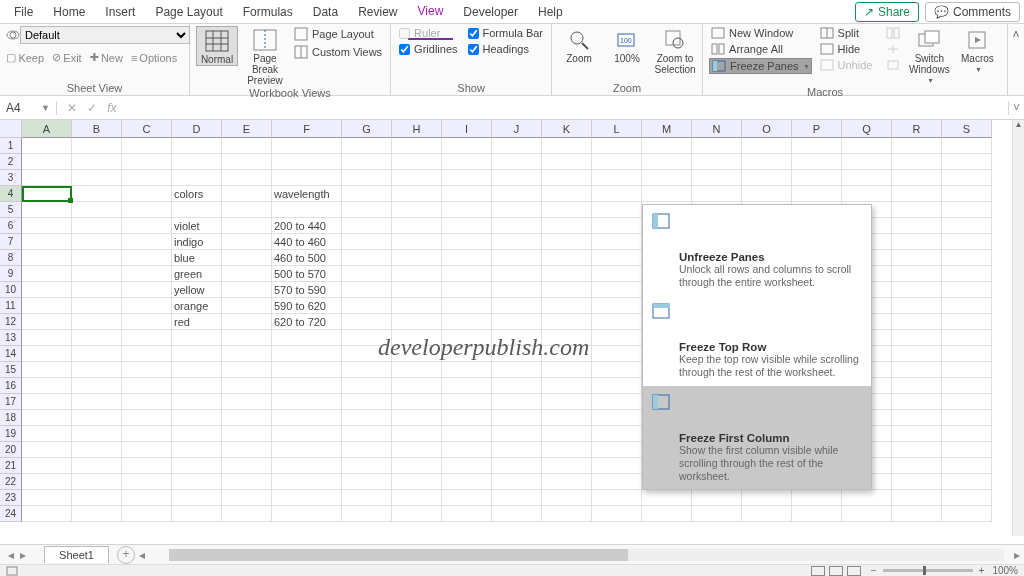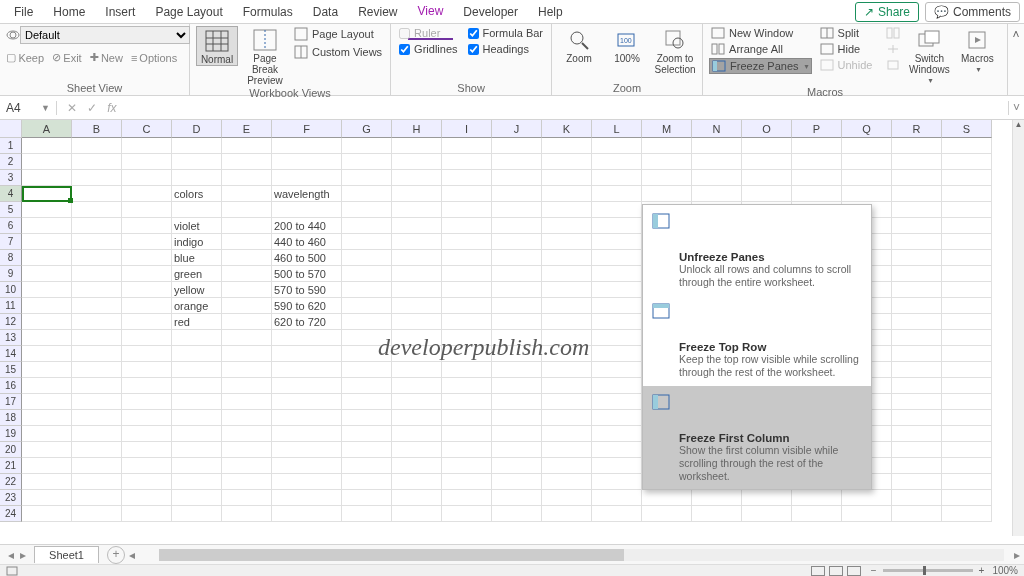--- a/index.html
+++ b/index.html
@@ -67,21 +67,21 @@
 .freeze-menu { position: absolute; left: 642px; top: 84px; width: 230px; background: #fff; border: 1px solid #bcbcbc; box-shadow: 2px 3px 6px rgba(0,0,0,0.25); z-index: 50; }
 .fm-item { display: flex; gap: 8px; padding: 6px 8px; }
 .fm-item.hl { background: #c8c8c8; }
 .fm-icon { width: 20px; height: 20px; flex-shrink: 0; display: flex; align-items: center; justify-content: center; }
 .fm-title { font-weight: 600; font-size: 11.5px; color: #333; margin-top: 40px; }
 .fm-desc { font-size: 10.5px; color: #666; line-height: 1.25; }
 
 
 .hscroll-bar { position: absolute; left: 0; bottom: 12px; right: 0; height: 20px; display: flex; align-items: center; border-top: 1px solid #d4d4d4; background: #f7f7f7; }
 .sheet-nav { display: flex; align-items: center; gap: 6px; padding: 0 8px; color: #888; }
-.sheet-tab { background: #fff; border: 1px solid #bbb; border-bottom: none; padding: 2px 14px; font-size: 11px; }
+.sheet-tab { background: #fff; border: 1px solid #bbb; border-bottom: none; padding: 2px 14px; font-size: 11px; margin-left: 10px; }
 .add-sheet { width: 18px; height: 18px; border: 1px solid #bbb; border-radius: 50%; margin-left: 8px; text-align: center; line-height: 15px; color: #888; }
 .hscroll-track { flex: 1; margin: 0 6px 0 20px; height: 12px; background: #eee; position: relative; }
 .hscroll-thumb { position: absolute; left: 0; top: 0; width: 55%; height: 100%; background: #ccc; }
 .hscroll-arrow { width: 14px; text-align: center; color: #888; }
 
 
 .status-bar { position: absolute; left: 0; bottom: 0; right: 0; height: 12px; background: #f0f0f0; border-top: 1px solid #ddd; display: flex; align-items: center; padding: 0 6px; font-size: 10px; color: #666; }
 .status-bar .spacer { flex: 1; }
 .view-ic { width: 14px; height: 10px; border: 1px solid #888; margin-left: 4px; }
 .zoom-slider { width: 90px; height: 3px; background: #bbb; margin: 0 6px; position: relative; }

